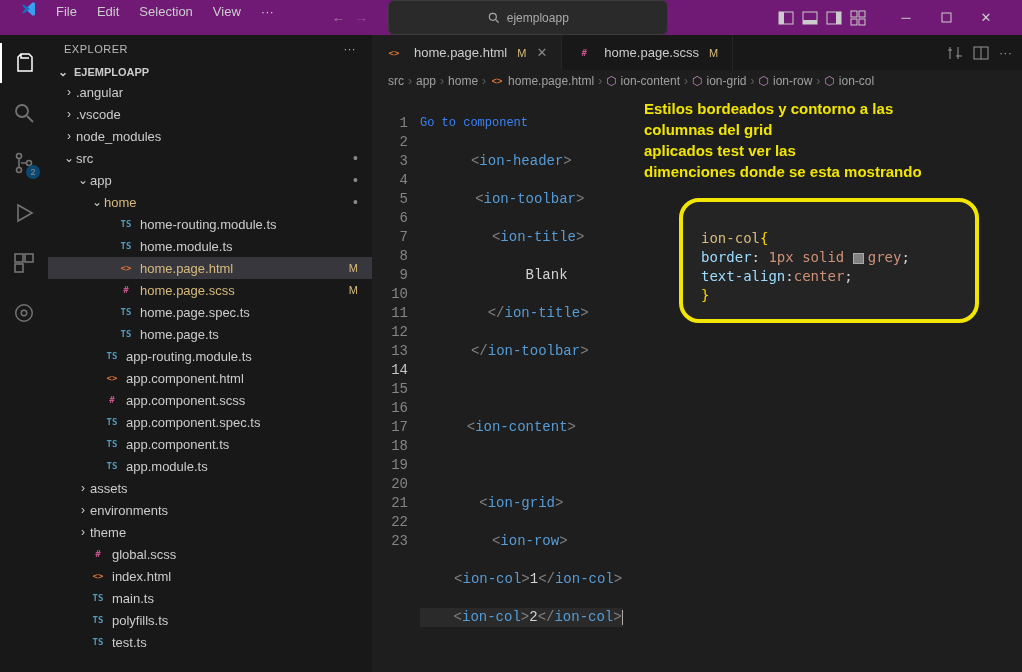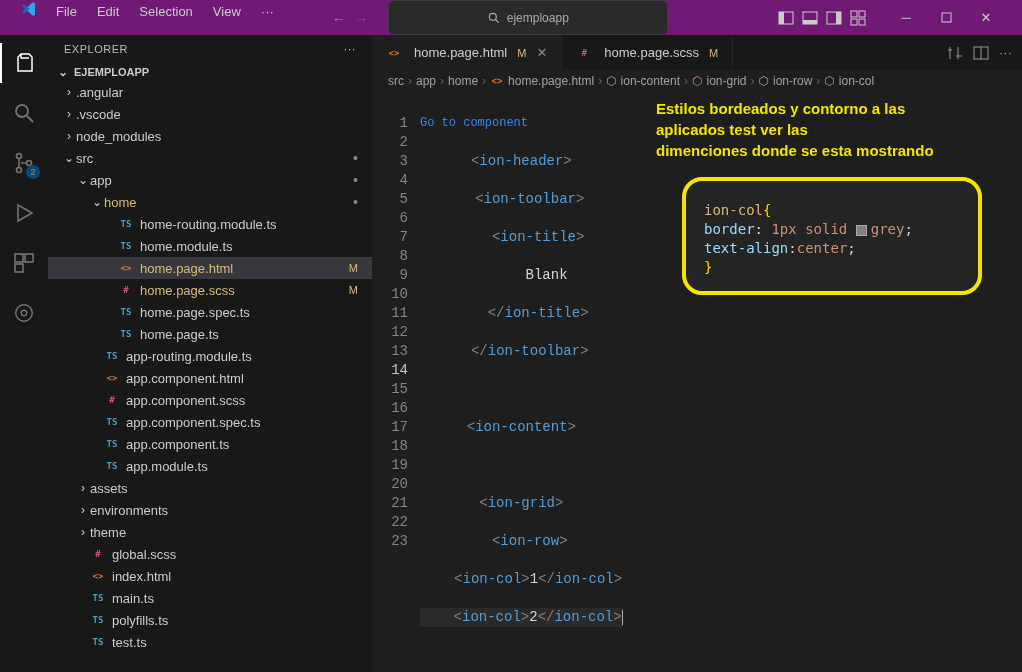--- a/index.html
+++ b/index.html
@@ -178,41 +178,41 @@
 .code .hint { color: #3b82f6; font-size: 12px; padding-left: 0; }
 .code .line { height: 19px; text-align: center; }
 .code .line.cur { background: #2a2a2a; }
 .p  { color: #808080; } 
 .t  { color: #569cd6; } 
 .tx { color: #d4d4d4; }
 .cursor { border-left: 1px solid #aeafad; display: inline-block; height: 15px; vertical-align: middle; }
 
 .annotation {
   position: absolute;
-  top: 0; right: 12px;
+  top: 0; right: 24px;
   width: 360px;
   pointer-events: none;
 }
 .ann-text {
   color: #f2e600;
   font-family: Arial, sans-serif;
   font-weight: 700;
   font-size: 15px;
   line-height: 21px;
   padding: 6px 6px 10px 6px;
   text-align: left;
 }
 .ann-box {
   margin-top: 6px;
-  margin-left: 32px;
+  margin-left: 41px;
   width: 300px;
   border: 4px solid #f2e600;
   border-radius: 20px;
   background: rgba(40,40,40,0.6);
-  padding: 20px 18px 14px 18px;
+  padding: 27px 18px 14px 18px;
   font-family: Consolas, monospace;
   font-size: 14px;
   line-height: 19px;
 }
 .sel    { color: #d7ba7d; }
 .brace  { color: #ffd700; }
 .prop   { color: #9cdcfe; }
 .val    { color: #ce9178; }
 .colorbox {
   display: inline-block; width: 11px; height: 11px;
@@ -545,20 +545,21 @@
 
 
 
 
 
       </div>
 
       <div class="annotation">
         <div class="ann-text">
           <div>Estilos bordeados y contorno a las</div>
+          <div>columnas del grid</div>
           <div>aplicados test ver las</div>
           <div>dimenciones donde se esta mostrando</div>
         </div>
         <div class="ann-box">
           <div><span class="sel">ion-col</span><span class="brace">{</span></div>
           <div>  <span class="prop">border</span><span class="tx">:</span><span class="val"> 1px solid </span><span class="colorbox"></span><span class="val">grey</span><span class="tx">;</span></div>
           <div>  <span class="prop">text-align</span><span class="tx">:</span><span class="val">center</span><span class="tx">;</span></div>
           <div><span class="brace">}</span></div>
         </div>
       </div>

